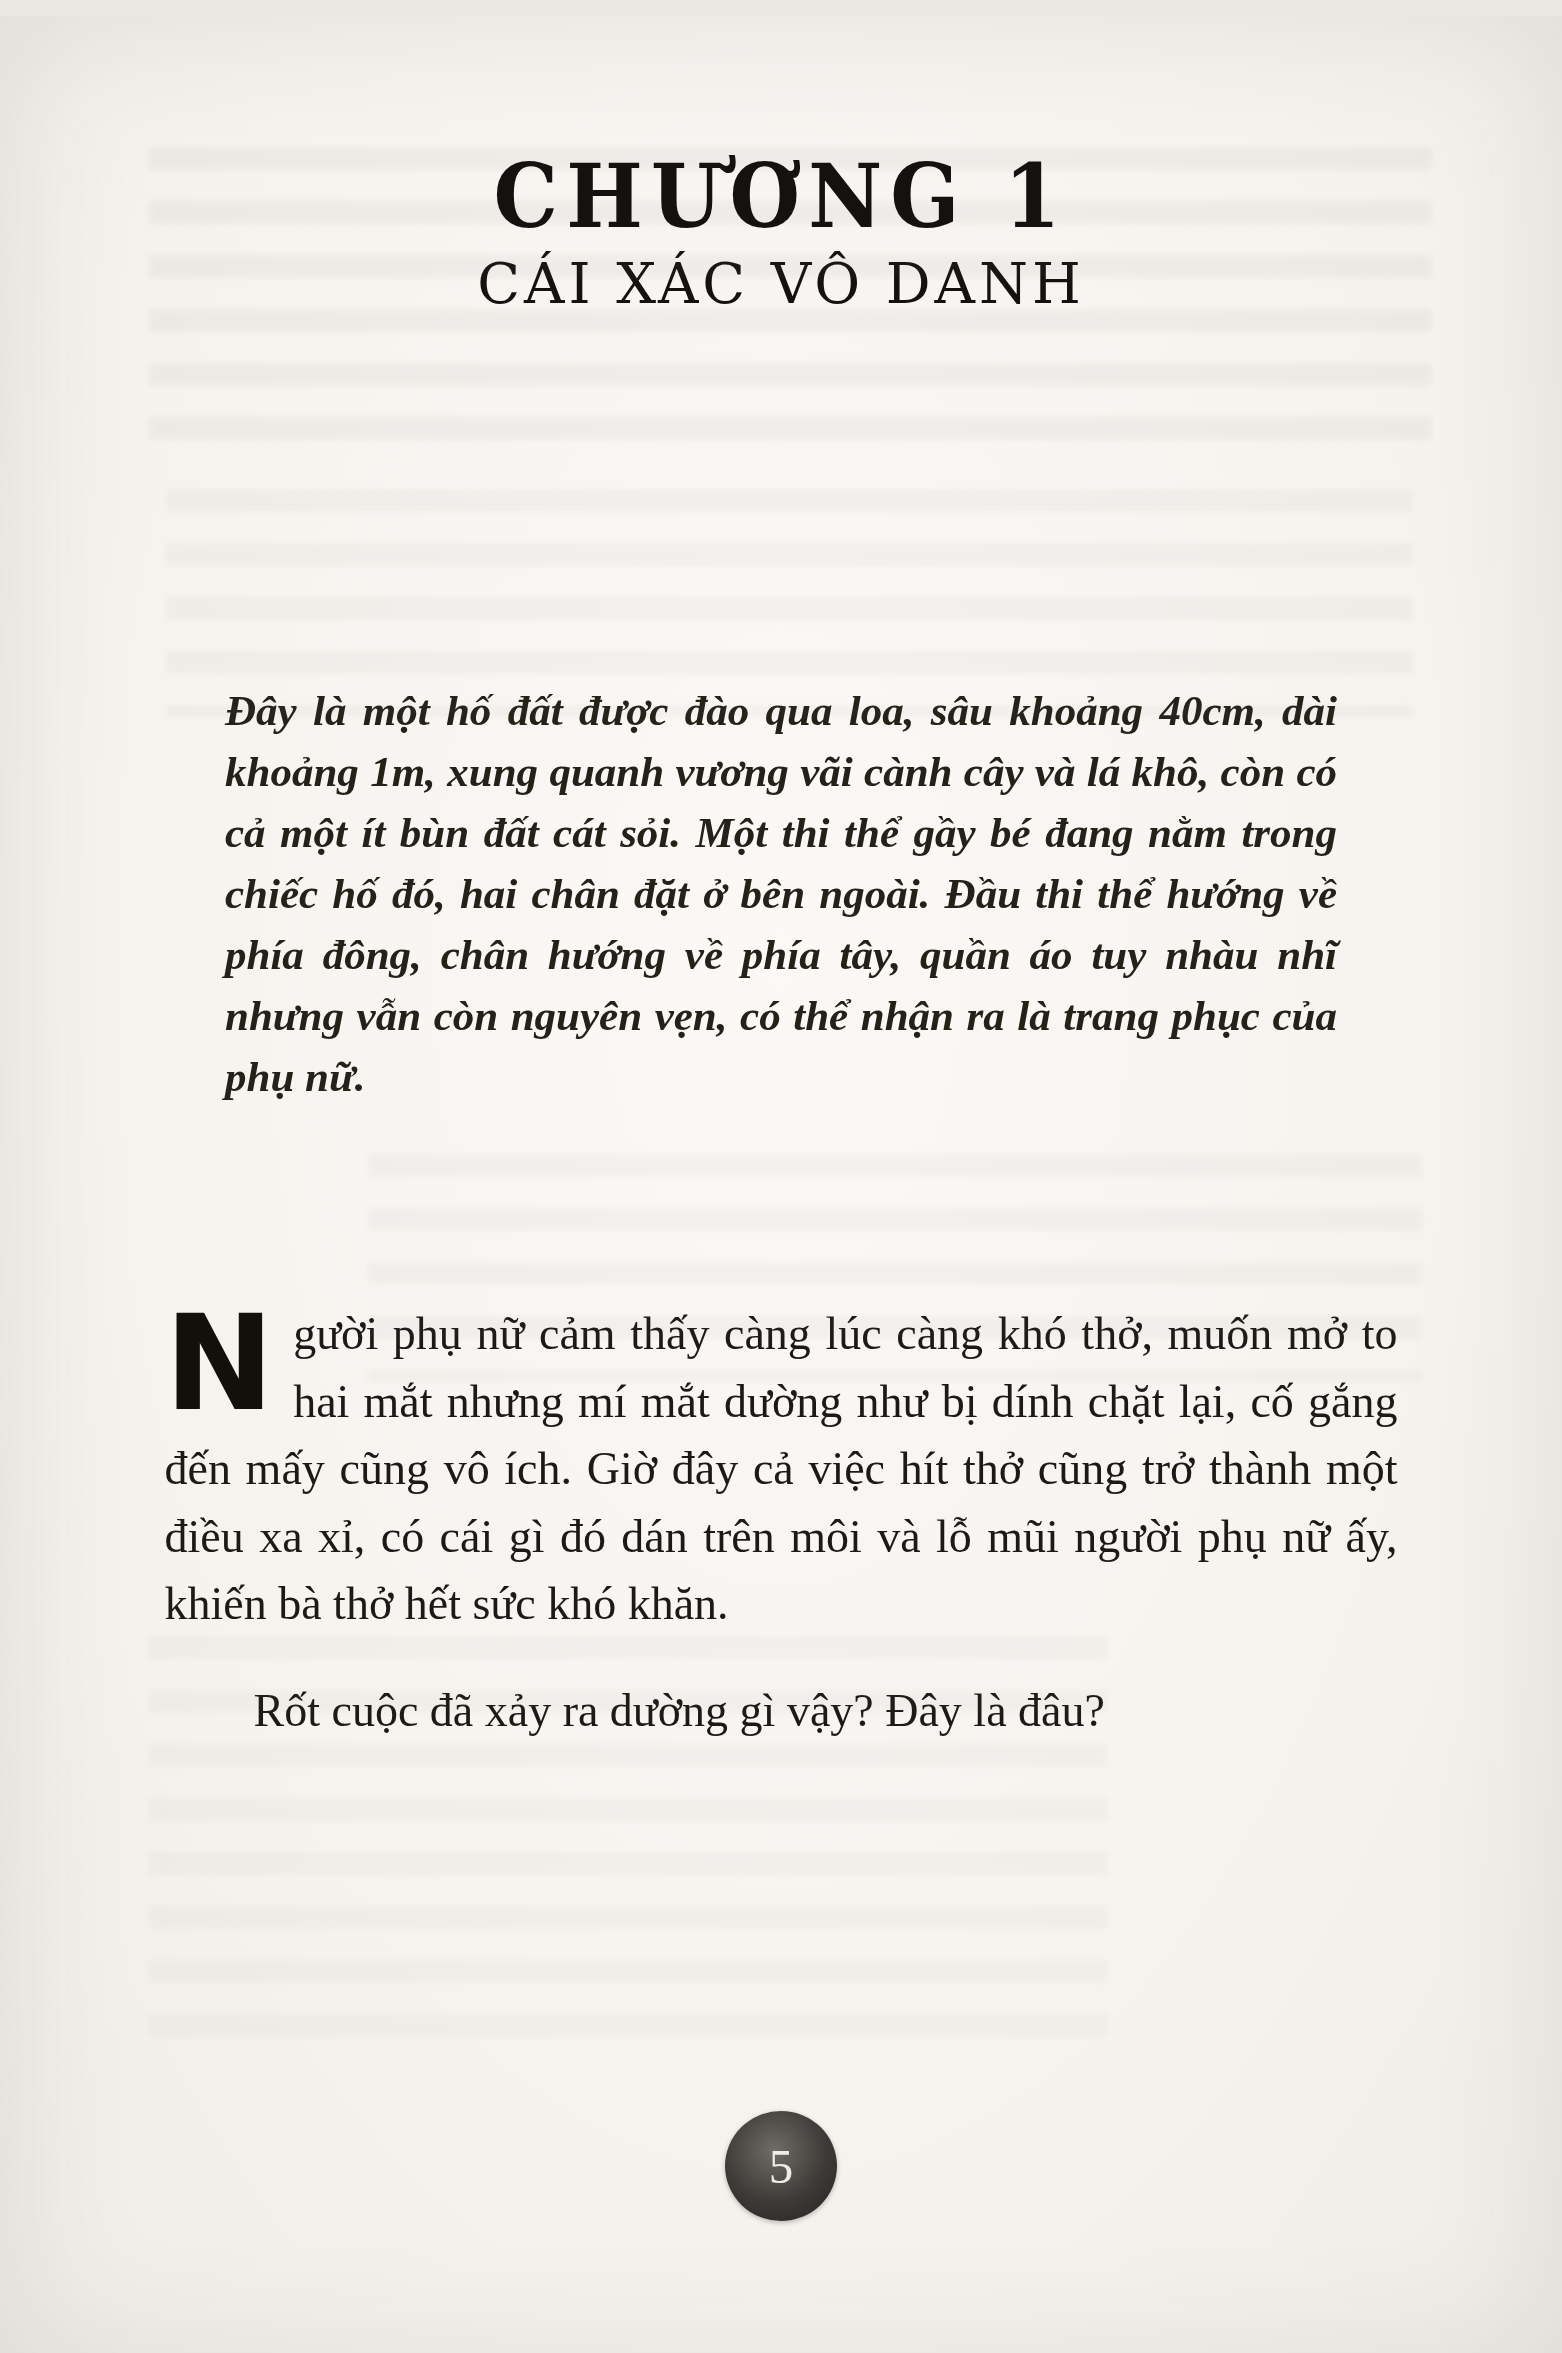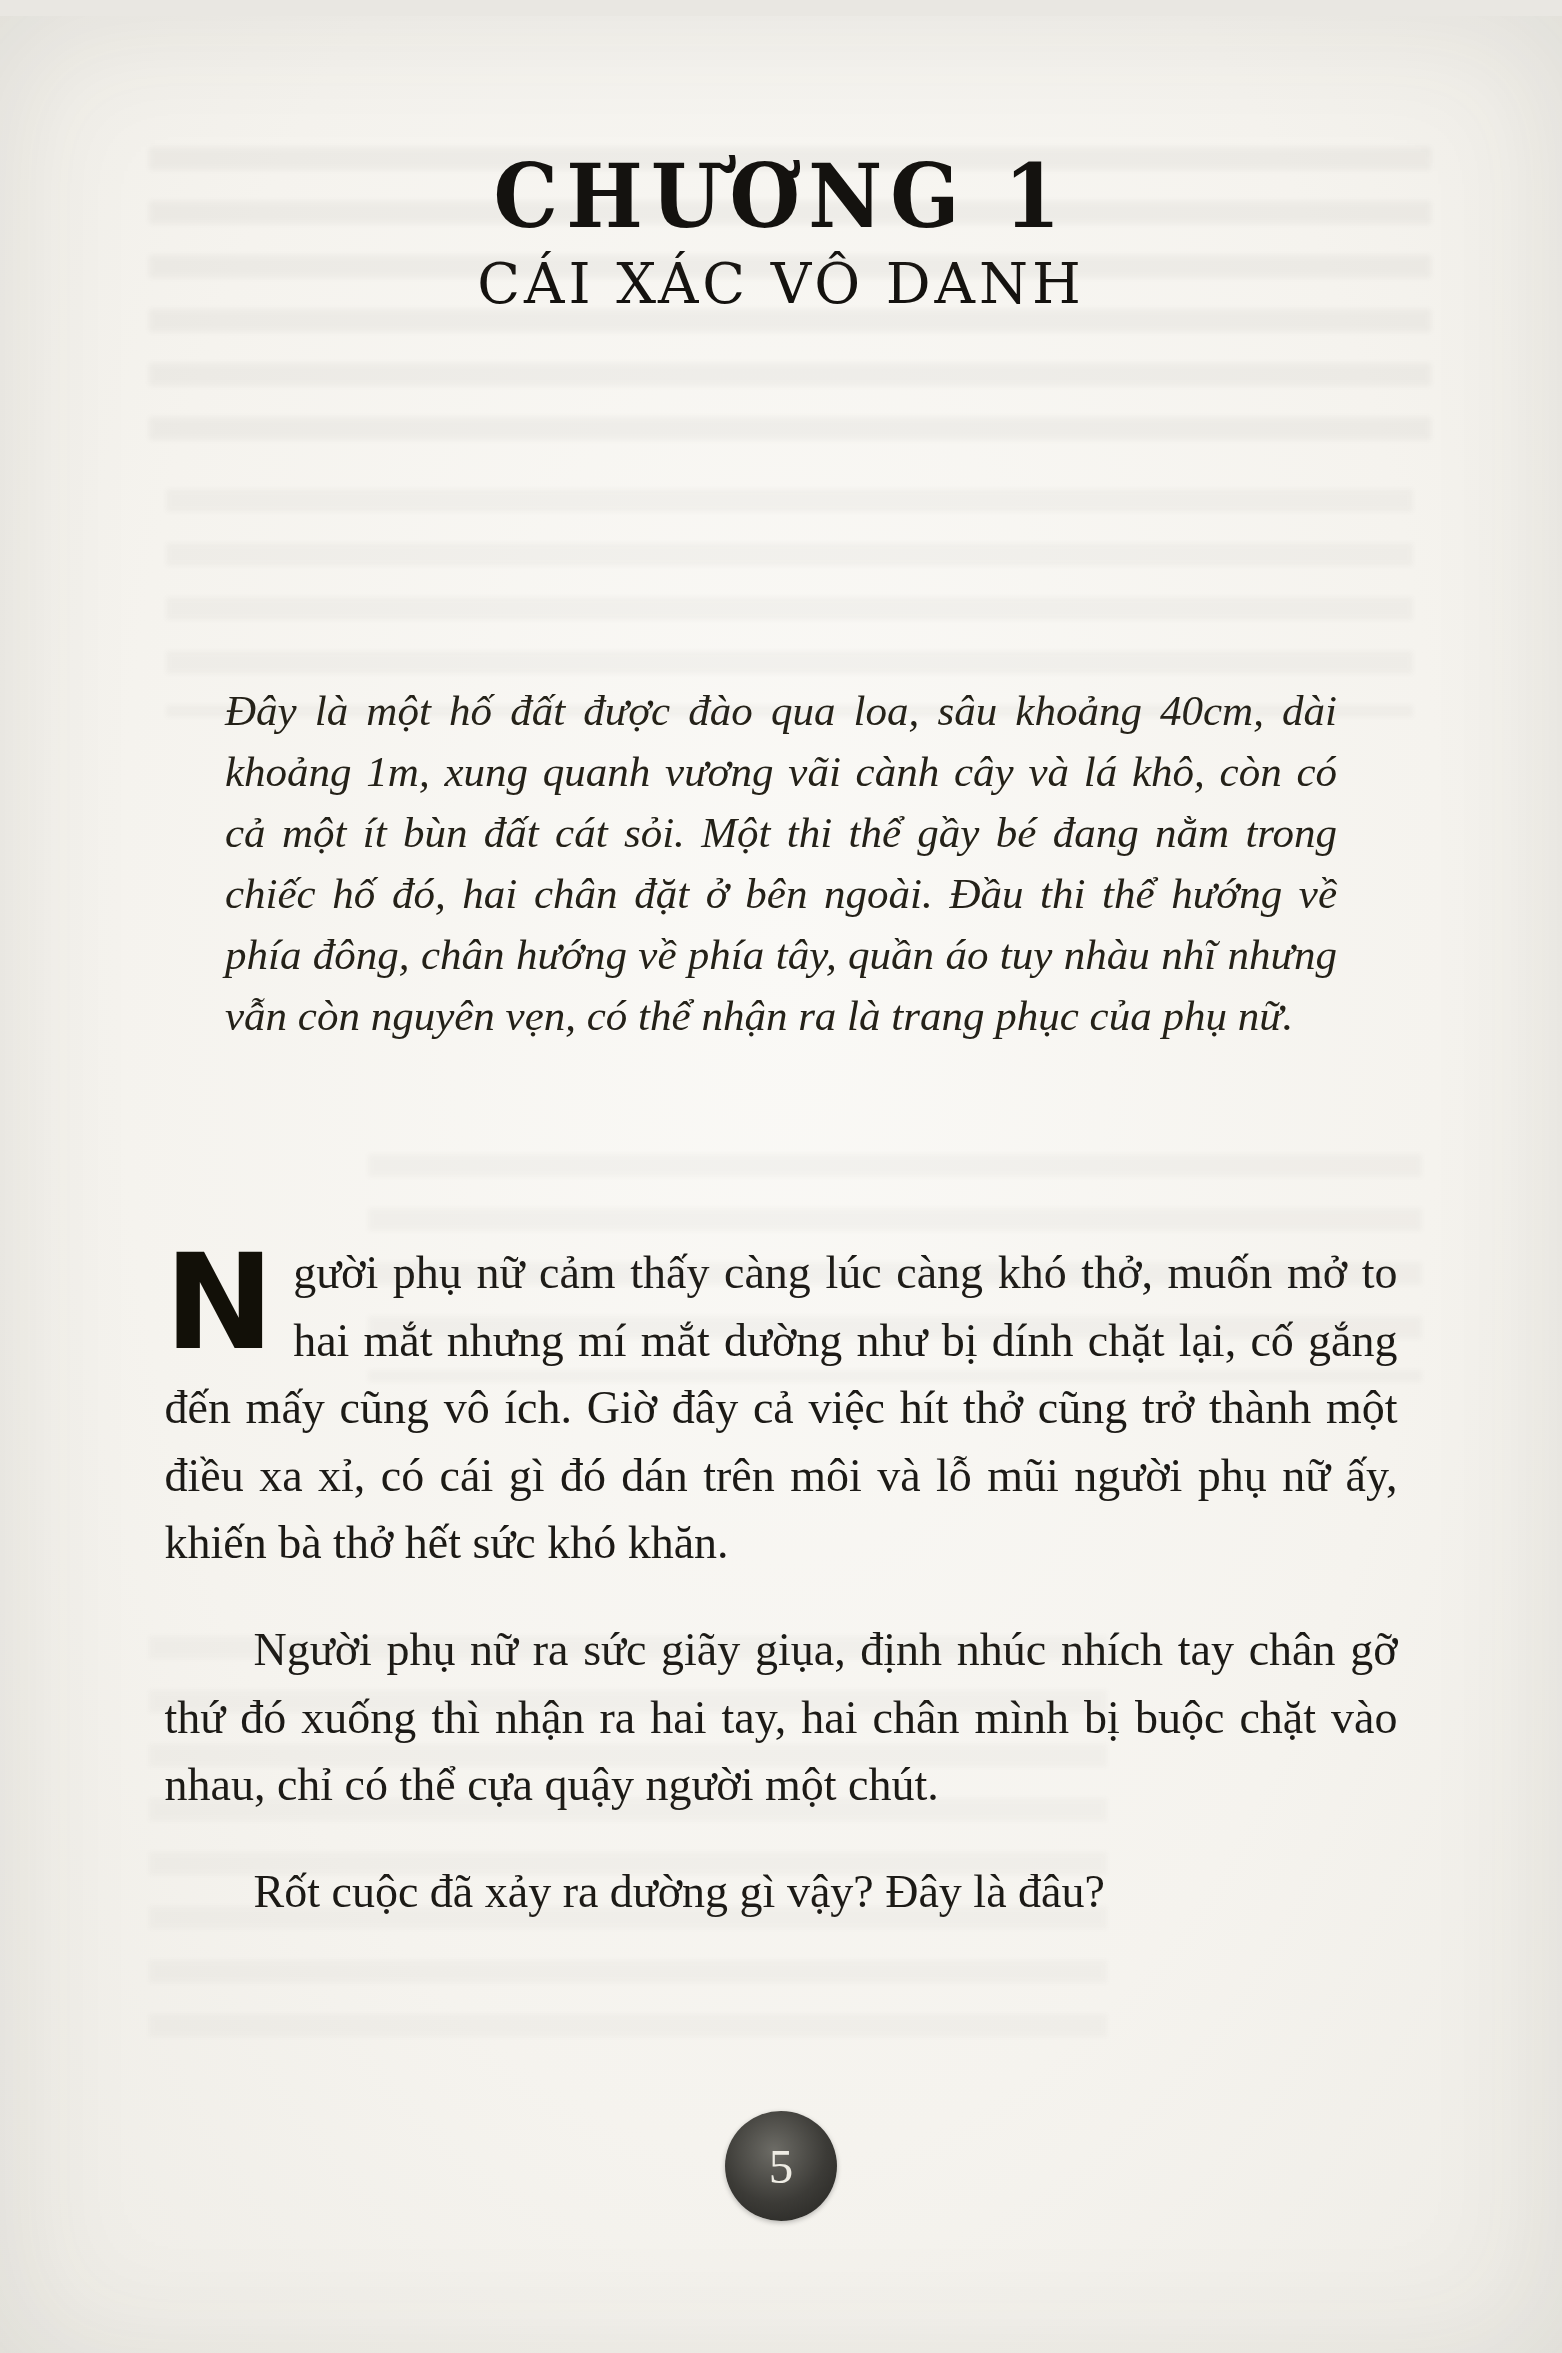--- a/index.html
+++ b/index.html
@@ -65,20 +65,21 @@
   }
 
   .epigraph {
     width: 1112px;
     margin: 366px auto 0 auto;
     font-style: italic;
     font-size: 43px;
     line-height: 1.42;
     text-align: justify;
     color: #242118;
+    font-weight: bold;
   }
 
   .body-text {
     width: 1233px;
     margin: 193px auto 0 auto;
     font-size: 46px;
     line-height: 1.47;
     text-align: justify;
     color: #1c1a16;
   }
@@ -136,21 +137,20 @@
     <h1 class="chapter-number">CHƯƠNG 1</h1>
     <h2 class="chapter-title">CÁI XÁC VÔ DANH</h2>
   </header>
 
   <blockquote class="epigraph">Đây là một hố đất được đào qua loa, sâu khoảng 40cm, dài khoảng 1m, xung quanh vương vãi cành cây và lá khô, còn có cả một ít bùn đất cát sỏi. Một thi thể gầy bé đang nằm trong chiếc hố đó, hai chân đặt ở bên ngoài. Đầu thi thể hướng về phía đông, chân hướng về phía tây, quần áo tuy nhàu nhĩ nhưng vẫn còn nguyên vẹn, có thể nhận ra là trang phục của phụ nữ.</blockquote>
 
   <section class="body-text">
     <p class="first">
       <span class="dropcap">N</span><span>gười phụ nữ cảm thấy càng lúc càng khó thở, muốn mở to hai mắt nhưng mí mắt dường như bị dính chặt lại, cố gắng đến mấy cũng vô ích. Giờ đây cả việc hít thở cũng trở thành một điều xa xỉ, có cái gì đó dán trên môi và lỗ mũi người phụ nữ ấy, khiến bà thở hết sức khó khăn.</span>
     </p>
-    <p class="indent">Người phụ nữ ra sức giãy giụa, định nhúc nhích tay chân gỡ thứ đó xuống thì nhận ra hai tay, hai chân mình bị buộc chặt vào nhau, chỉ có thể cựa quậy người một chút.</p>
     <p class="indent">Rốt cuộc đã xảy ra dường gì vậy? Đây là đâu?</p>
   </section>
 
   <div class="page-number-badge">
     <span>5</span>
   </div>
 
 </div>
 
 

